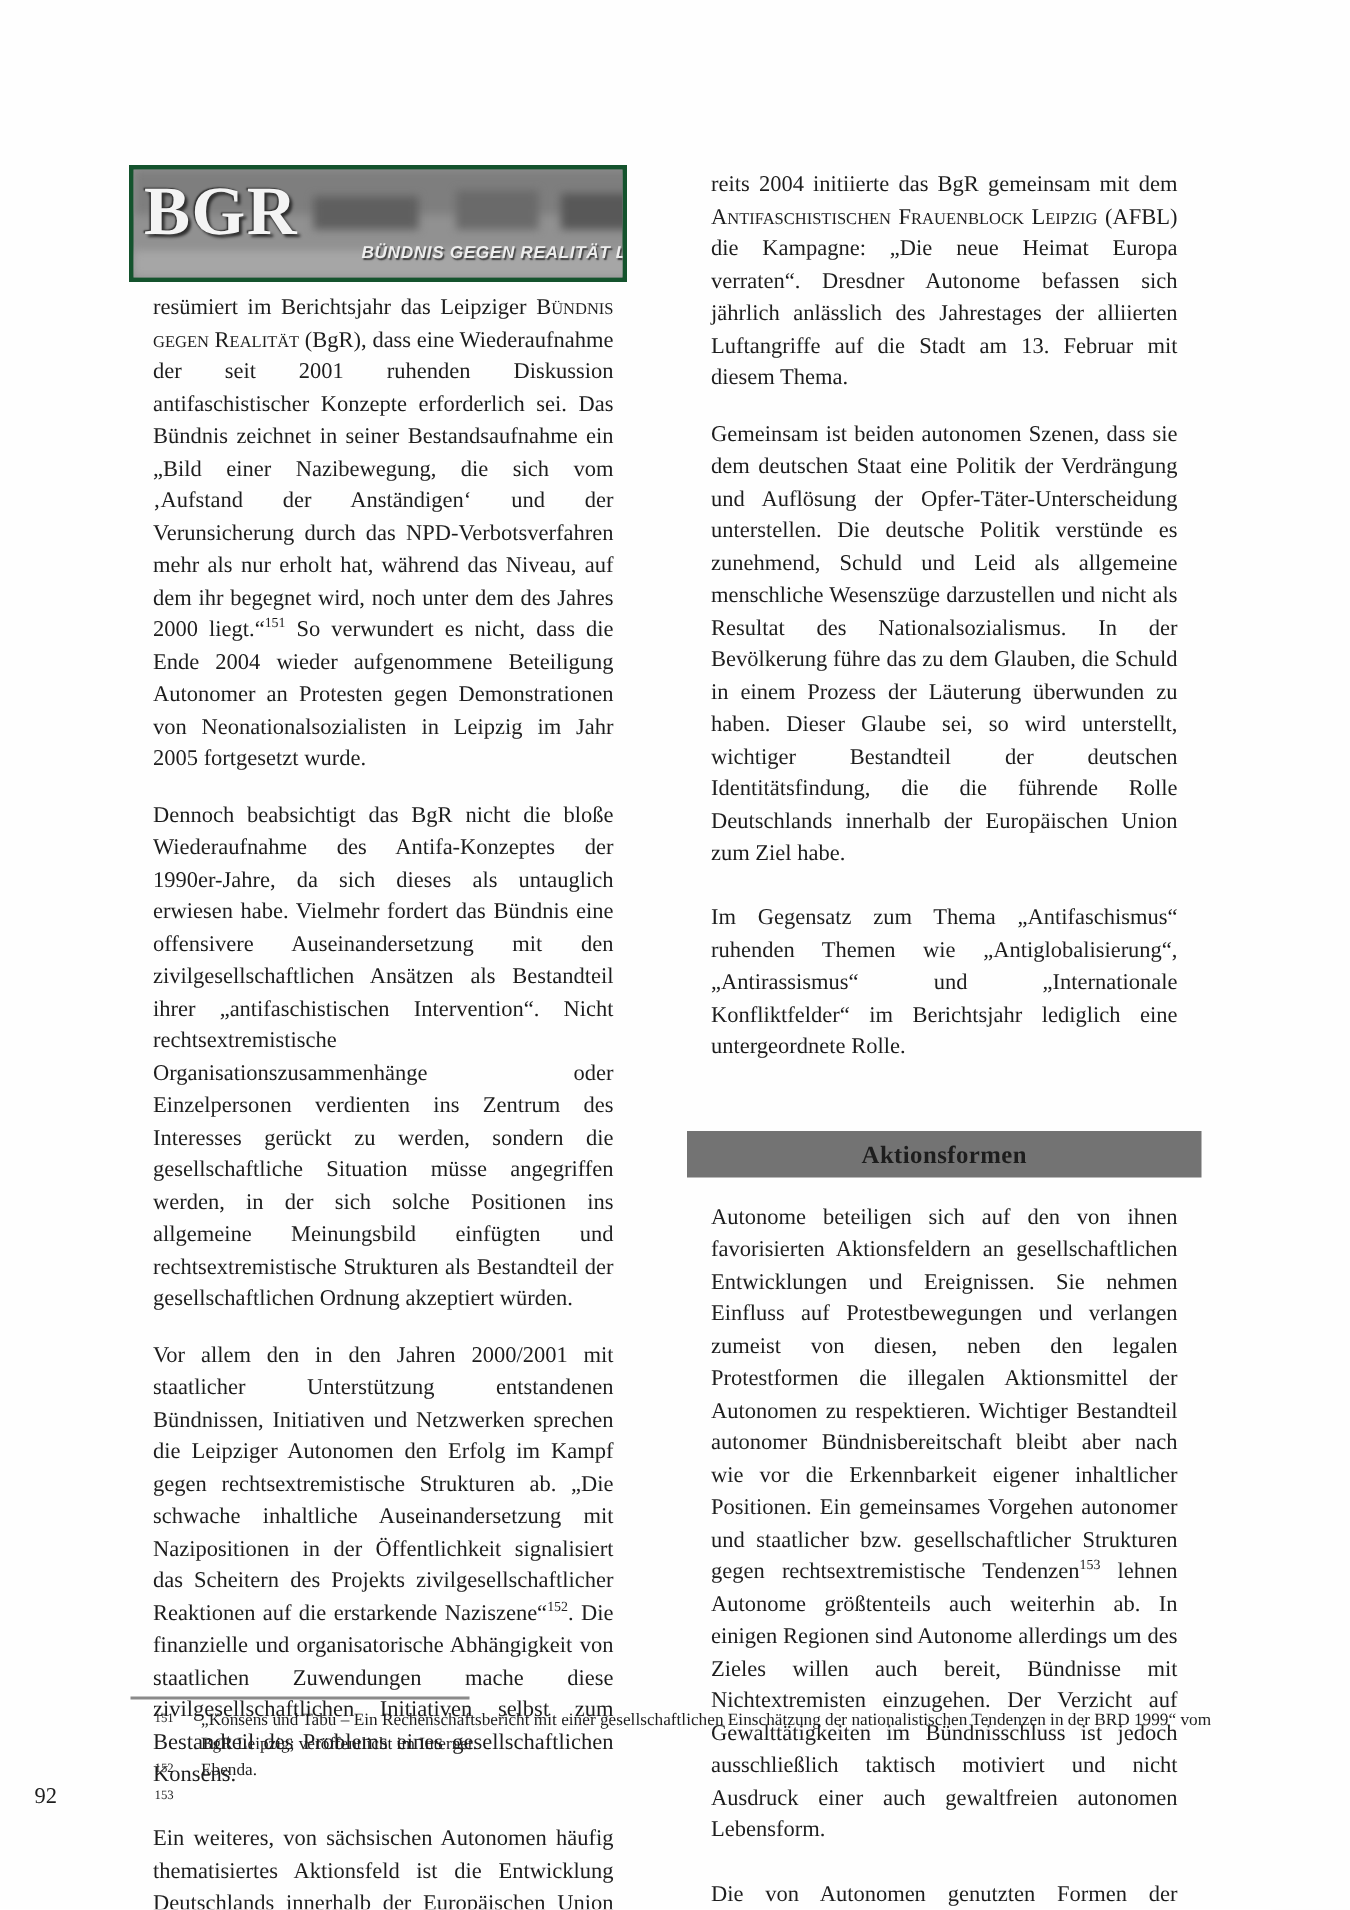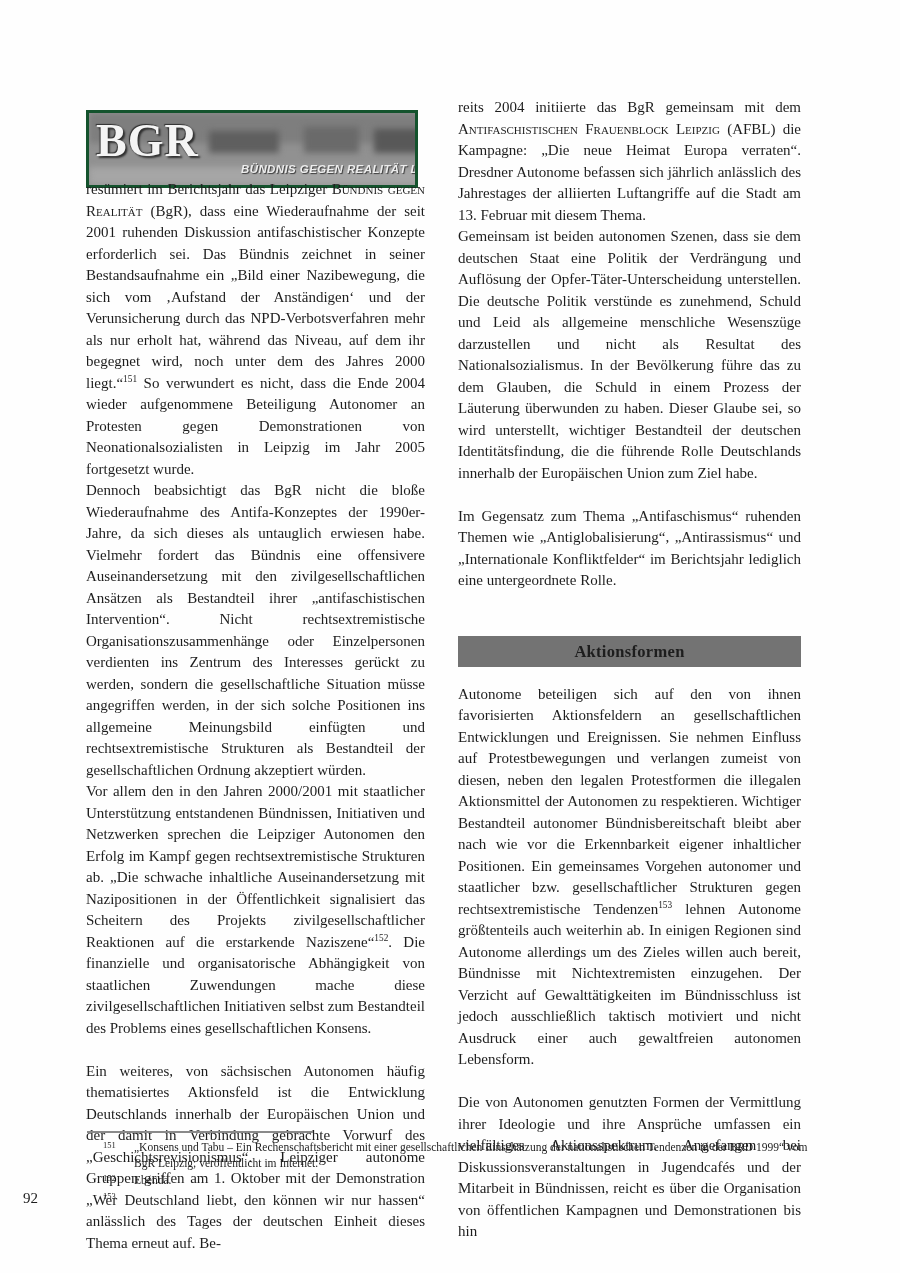--- a/index.html
+++ b/index.html
@@ -26,21 +26,21 @@
     position:absolute; left:152px; bottom:10px;
     font-family:"Liberation Sans", sans-serif; font-style:italic; font-weight:bold;
     font-size:11.5px; color:#ededed; letter-spacing:0.4px; white-space:nowrap;
     text-shadow:1px 1px 1px #3a3a3a;
   }
 
   
   .col { position:absolute; font-size:15px; line-height:21.5px; text-align:justify; hyphens:auto; }
   .col-left  { left:86px;  top:179px; width:339px; }
   .col-right { left:458px; top:97px;  width:343px; }
-  .para { margin:0; }
+  .para { margin:16px; }
   .para.gap { margin-top:21.5px; }
   .sc { font-variant:small-caps; }
   sup { font-size:0.62em; line-height:0; vertical-align:super; }
 
   .section-heading {
     margin:44px 0 17px 0; height:31px; line-height:31px;
     background:#737373; text-align:center;
     font-weight:bold; font-size:16.5px; letter-spacing:0.3px;
   }
 

